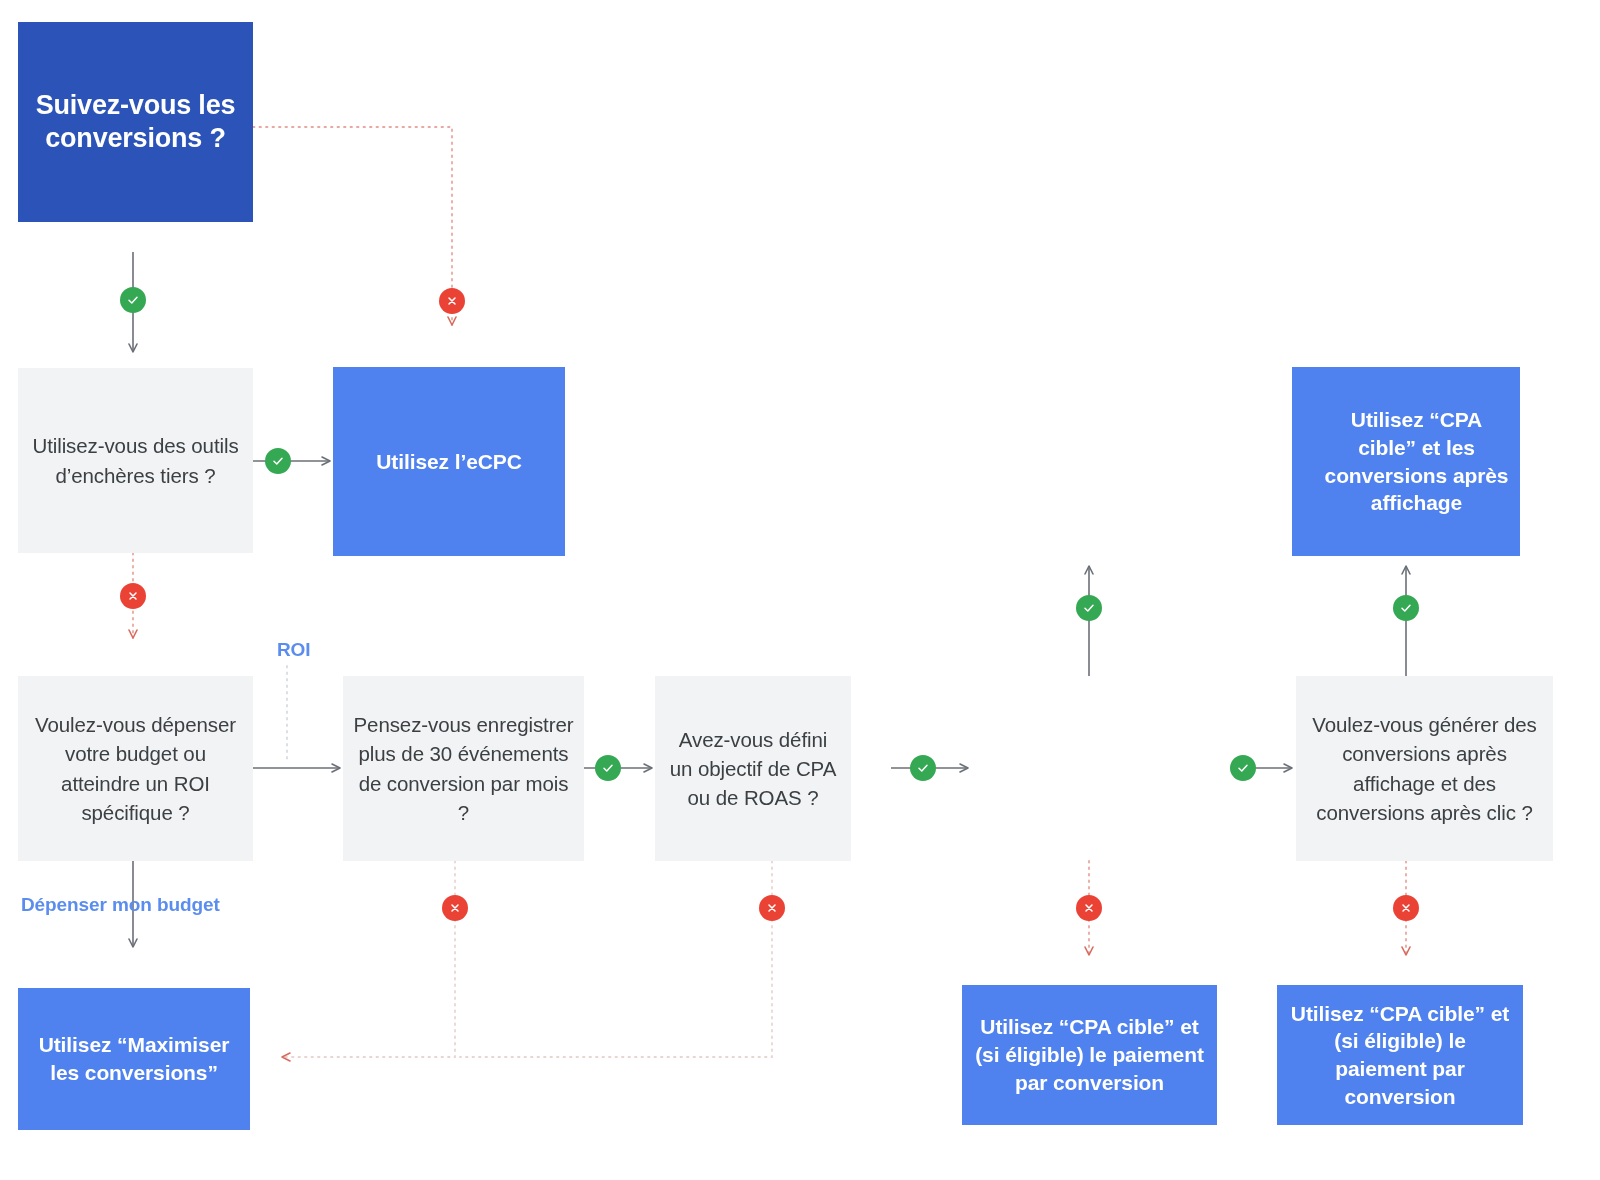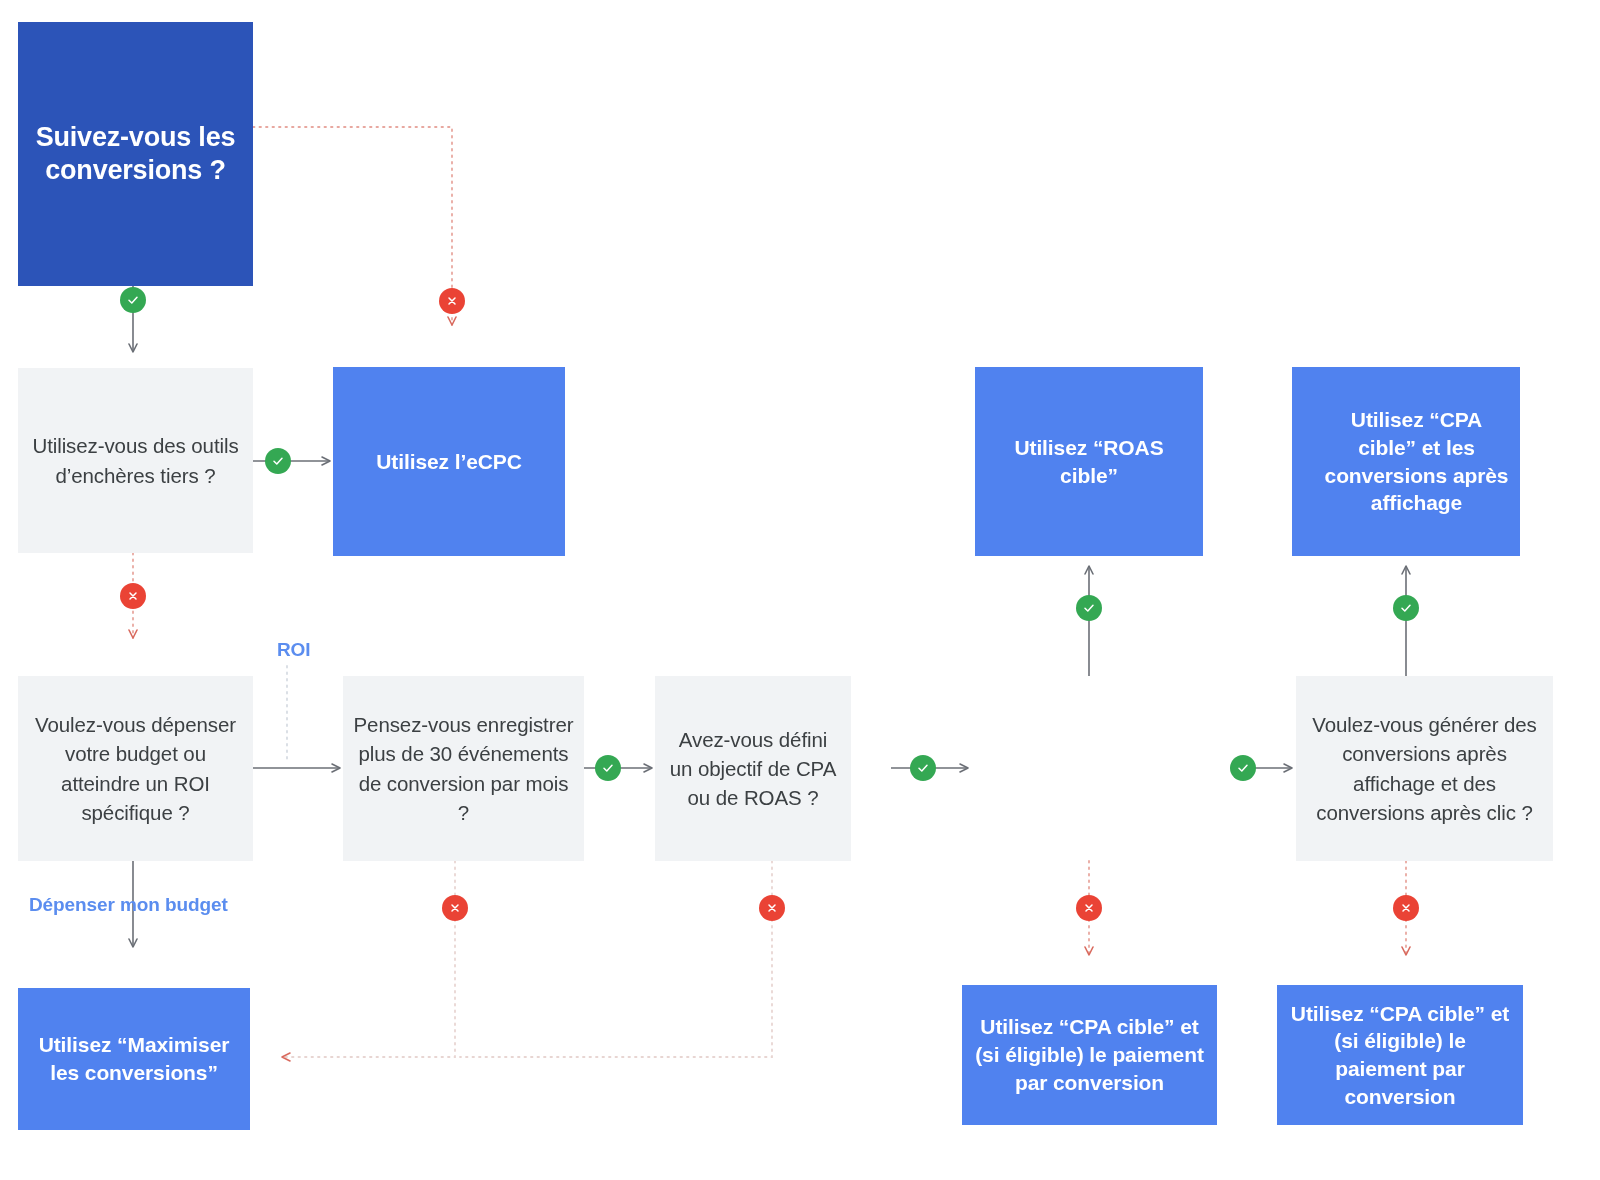--- a/index.html
+++ b/index.html
@@ -123,21 +123,21 @@
 
     <path d="M1089,861 L1089,955" stroke="#e8a79f" stroke-width="1.8" fill="none" stroke-dasharray="1.5 5" stroke-linecap="round" marker-end="url(#arrowRed)"></path>
 
     <path d="M1406,861 L1406,955" stroke="#e8a79f" stroke-width="1.8" fill="none" stroke-dasharray="1.5 5" stroke-linecap="round" marker-end="url(#arrowRed)"></path>
 
     <path d="M455,861 L455,1057 L282,1057" stroke="#e8d5d2" stroke-width="1.8" fill="none" stroke-dasharray="1.5 5" stroke-linecap="round" marker-end="url(#arrowRed)"></path>
 
     <path d="M772,861 L772,1057 L460,1057" stroke="#e8d5d2" stroke-width="1.8" fill="none" stroke-dasharray="1.5 5" stroke-linecap="round"></path>
   </svg>
 
-  <div class="node node-dark" style="left:18px; top:22px; width:235px; height:264px;">
+  <div class="node node-dark" style="left:18px; top:22px; width:235px; height:200px;">
     <span>Suivez-vous les conversions ?</span>
   </div>
 
   <div class="node node-grey" style="left:18px; top:368px; width:235px; height:185px;">
     <span>Utilisez-vous des outils d’enchères tiers ?</span>
   </div>
 
   <div class="node node-blue" style="left:333px; top:367px; width:232px; height:189px;">
     <span>Utilisez l’eCPC</span>
   </div>
@@ -152,23 +152,20 @@
 
   <div class="node node-grey" style="left:655px; top:676px; width:196px; height:185px;">
     <span>Avez-vous défini un objectif de CPA ou de ROAS ?</span>
   </div>
 
 
   <div class="node node-grey" style="left:1296px; top:676px; width:257px; height:185px;">
     <span>Voulez-vous générer des conversions après affichage et des conversions après clic ?</span>
   </div>
 
-  <div class="node node-blue" style="left:975px; top:367px; width:228px; height:189px;">
-    <span>Utilisez “ROAS cible”</span>
-  </div>
 
   <div class="node node-blue" style="left:1292px; top:367px; width:228px; height:189px;padding-left:31px;">
     <span>Utilisez “CPA cible” et les conversions après affichage</span>
   </div>
 
   <div class="node node-blue" style="left:18px; top:988px; width:232px; height:142px;">
     <span>Utilisez “Maximiser les conversions”</span>
   </div>
 
   <div class="node node-blue" style="left:962px; top:985px; width:255px; height:140px;">
@@ -176,21 +173,21 @@
   </div>
 
   <div class="node node-blue" style="left:1277px; top:985px; width:246px; height:140px;">
     <span>Utilisez “CPA cible” et (si éligible) le paiement par conversion</span>
   </div>
 
   <div class="edge-label" style="left:266px; top:639px;margin-left:11px;">
     <span>ROI</span>
   </div>
 
-  <div class="edge-label" style="left:21px; top:894px;margin-left:8px;">
+  <div class="edge-label" style="left:21px; top:894px;">
     <span>Dépenser mon budget</span>
   </div>
 
   <div class="badge badge-yes" style="left:120px; top:287px;">
     <svg width="14" height="14" viewBox="0 0 14 14">
       <path d="M3,7.3 L5.8,10 L11,4.2" fill="none" stroke="#ffffff" stroke-width="1.5" stroke-linecap="round" stroke-linejoin="round"></path>
     </svg>
   </div>
 
   <div class="badge badge-no" style="left:439px; top:288px;">

